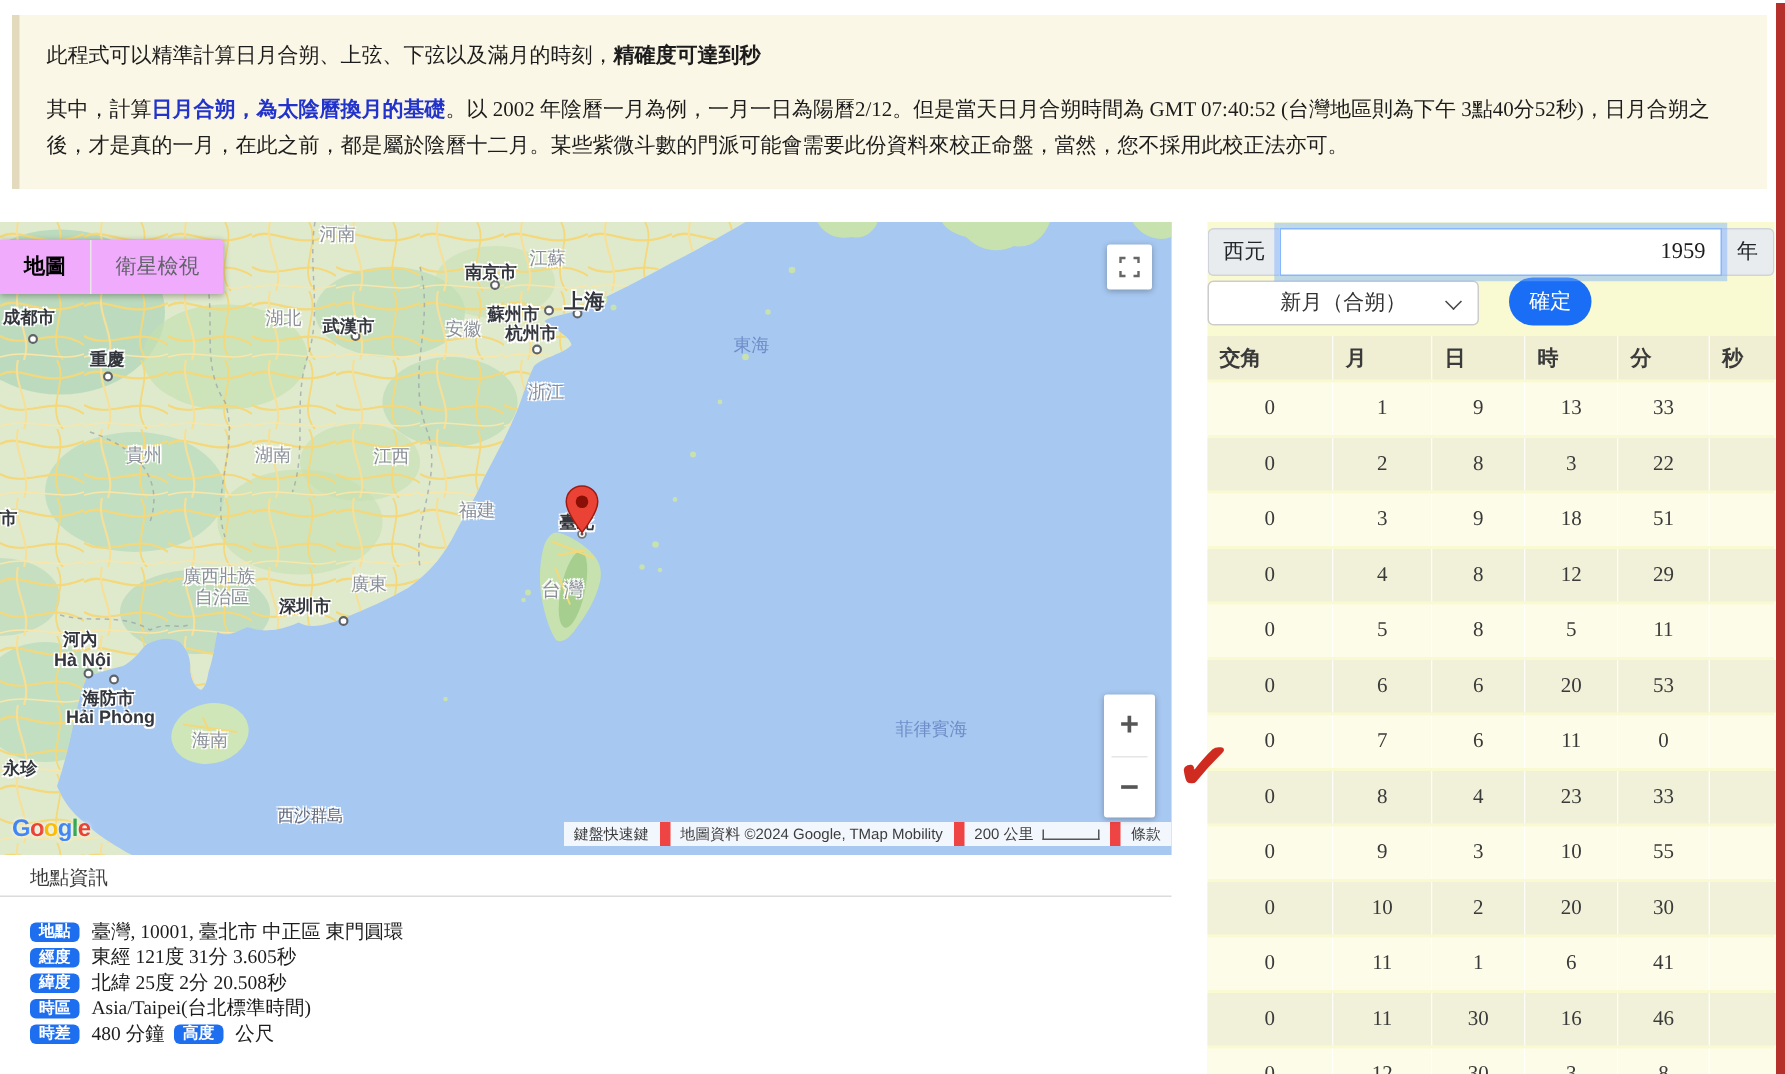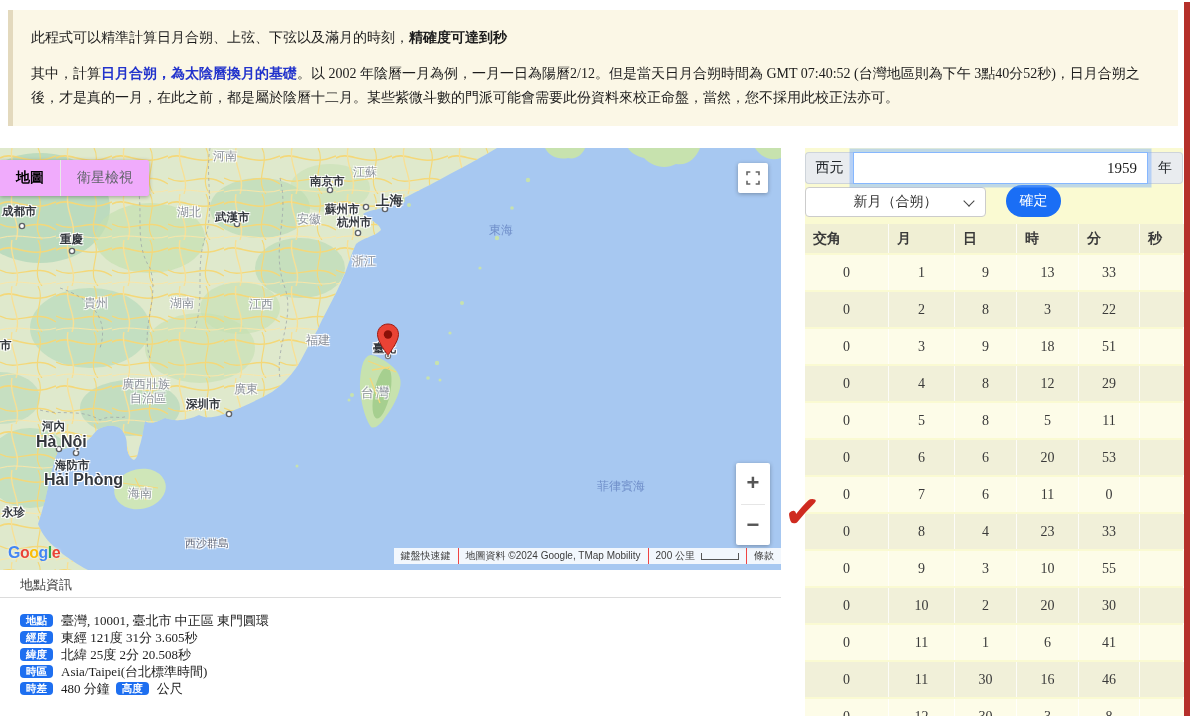--- a/index.html
+++ b/index.html
@@ -16,42 +16,42 @@
 
   
   .map{position:absolute;left:0;top:148px;width:781px;height:422px;background:#a7c8f1;overflow:hidden;}
   .mlabel{position:absolute;white-space:nowrap;z-index:2;
           text-shadow:-1px -1px 0 #fff,1px -1px 0 #fff,-1px 1px 0 #fff,1px 1px 0 #fff,0 0 2px #fff;}
   .city{font-size:11.5px;color:#33373d;font-weight:bold;}
   .city-lg{font-size:13.5px;}
   .prov{font-size:12px;color:#8a8f98;font-weight:normal;}
   .sea{font-size:12px;color:#6f8ec9;font-weight:normal;text-shadow:none;}
   .arch{font-size:11px;color:#62687a;font-weight:normal;}
-  .latin{font-size:16px;}
+  .latin{font-size:12px;}
   .tw{font-size:13px;letter-spacing:2px;}
 
   .map-type{position:absolute;left:0;top:12px;height:36px;z-index:5;display:flex;background:#f0abfc;
             box-shadow:0 1px 4px rgba(0,0,0,.3);border-radius:0 2px 2px 0;}
   .map-type .cell{display:flex;align-items:center;justify-content:center;padding:0 16px;font-size:14px;cursor:pointer;}
   .map-type .sel{font-weight:bold;color:#000;}
   .map-type .unsel{color:#5f6368;border-left:1px solid #e8e8e8;}
 
   .fs-btn{position:absolute;right:13px;top:15px;width:30px;height:30px;background:#fff;border-radius:2px;
           box-shadow:0 1px 4px rgba(0,0,0,.3);z-index:5;display:flex;align-items:center;justify-content:center;}
   .zoom-ctl{position:absolute;right:11px;bottom:25px;width:34px;height:82px;background:#fff;border-radius:2px;
             box-shadow:0 1px 4px rgba(0,0,0,.3);z-index:5;display:flex;flex-direction:column;}
   .zoom-ctl .zb{flex:1;display:flex;align-items:center;justify-content:center;font-size:22px;color:#565656;
                 font-weight:bold;cursor:pointer;}
   .zoom-ctl .zdiv{height:1px;background:#e6e6e6;margin:0 5px;}
 
   .glogo{position:absolute;left:8px;bottom:8px;z-index:4;font-size:16px;font-weight:bold;letter-spacing:-.5px;
          text-shadow:0 0 3px rgba(255,255,255,.9);}
   .attrib{position:absolute;right:0;bottom:6px;height:16px;z-index:4;display:flex;align-items:stretch;
           background:rgba(255,255,255,.85);font-size:10px;color:#3c3c3c;}
-  .attrib .seg{display:flex;align-items:center;padding:0 7px;border-left:1px solid #ef4444;white-space:nowrap;}
+  .attrib .seg{display:flex;align-items:center;padding:0 7px;border-left:7px solid #ef4444;white-space:nowrap;}
   .attrib .seg:first-child{border-left:none;}
   .scalebar{display:inline-block;width:36px;height:6px;border-left:1.5px solid #555;border-right:1.5px solid #555;
             border-bottom:1.5px solid #555;margin-left:6px;}
   .pin{position:absolute;left:376px;top:175px;width:24px;height:34px;z-index:3;}
 
   
   .loc{position:absolute;left:0;top:570px;width:781px;height:146px;background:#fff;}
   .loc-title{position:absolute;left:20px;top:6px;font-size:13px;color:#3c3c3c;}
   .loc-div{position:absolute;left:0;top:27px;width:781px;border-bottom:1px solid #dcdcdc;}
   .loc-rows{position:absolute;left:20px;top:42px;}

